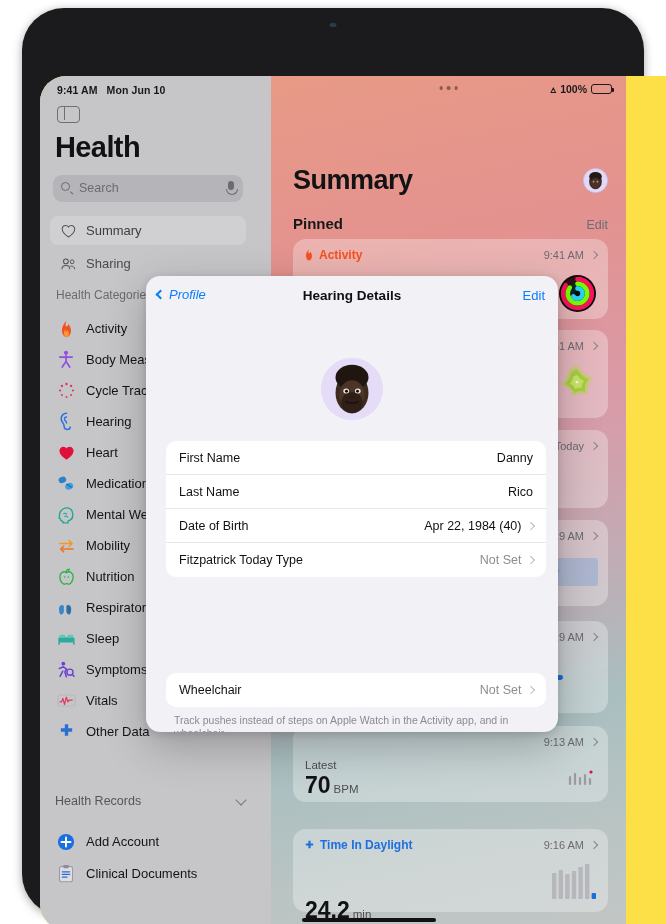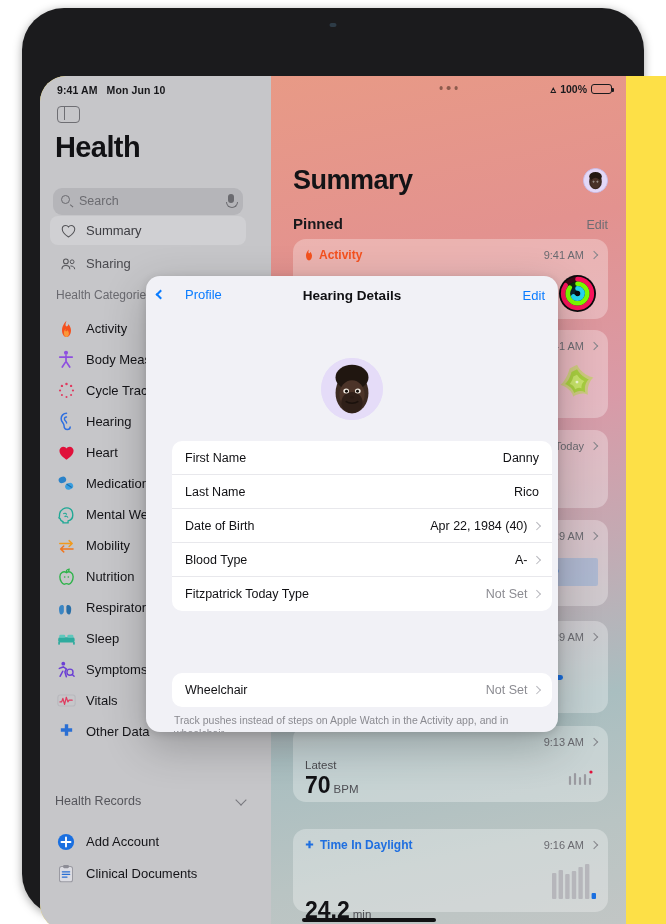--- a/index.html
+++ b/index.html
@@ -56,21 +56,21 @@
   #sidebar-toggle::after {
     content: ""; position: absolute; left: 5.5px; top: 0px;
     width: 1.6px; height: 13.4px; background: #6e6e73;
   }
   #app-title {
     position: absolute; left: 15px; top: 55px;
     font-size: 29px; font-weight: bold; color: #111114;
     letter-spacing: -.6px;
   }
   #search-bar {
-    position: absolute; left: 13px; top: 112px;
+    position: absolute; left: 13px; top: 99px;
     width: 190px; height: 27px;
     background: #b5b5b9; border-radius: 9px;
   }
   #search-bar .mag {
     position: absolute; left: 8px; top: 7px;
     width: 9px; height: 9px; border: 1.4px solid #6b6b70;
     border-radius: 50%;
   }
   #search-bar .mag::after {
     content:""; position:absolute; left:7.5px; top:7.5px;
@@ -234,22 +234,22 @@
     left: 106px; top: 200px;
     width: 412px; height: 456px;
     background: #f1f1f6;
     border-radius: 14px;
     overflow: hidden;
     box-shadow: 0 14px 44px rgba(0,0,0,.24), 0 2px 8px rgba(0,0,0,.14);
   }
   #modal-nav { position: relative; height: 40px; }
   #modal-back {
     position: absolute; left: 11px; top: 11px;
-    display: flex; align-items: center; gap: 20px;
-    font-size: 13px; color: #0a7cff;
+    display: flex; align-items: center; gap: 4px;
+    font-size: 13px; color: #0a7cff; font-style: italic;
   }
   #modal-back .bk-chev {
     width: 7px; height: 7px;
     border-left: 2px solid #0a7cff;
     border-bottom: 2px solid #0a7cff;
     transform: rotate(45deg); margin-right: 1px;
   }
   #modal-title {
     position: absolute; left: 50%; top: 12px;
     transform: translateX(-50%);
@@ -261,21 +261,21 @@
     font-size: 13px; color: #0a7cff;
   }
   #modal-avatar {
     position: absolute; left: 50%; top: 82px;
     transform: translateX(-50%);
     width: 62px; height: 62px; border-radius: 50%;
     background: #e5dcf8; overflow: hidden;
   }
 
   .form-group {
-    position: absolute; left: 26px; width: 380px;
+    position: absolute; left: 20px; width: 380px;
     background: #ffffff; border-radius: 10px; overflow: hidden;
   }
   .form-row {
     position: relative; height: 34px;
     display: flex; align-items: center;
     padding: 0 13px;
     border-bottom: .7px solid #e8e8ec;
   }
   .form-row:last-child { border-bottom: none; }
   .fr-label { font-size: 12.5px; color: #111114; }
@@ -762,27 +762,20 @@
             </span>
         </div>
         <div class="form-row">
           <span class="fr-label">Date of Birth</span>
           <span class="fr-right">
               <span class="fr-value">Apr 22, 1984 (40)</span>
               <span class="fr-chev"></span>
             </span>
         </div>
         <div class="form-row">
-          <span class="fr-label">Blood Type</span>
-          <span class="fr-right">
-              <span class="fr-value">A-</span>
-              <span class="fr-chev"></span>
-            </span>
-        </div>
-        <div class="form-row">
           <span class="fr-label">Fitzpatrick Today Type</span>
           <span class="fr-right">
               <span class="fr-value muted">Not Set</span>
               <span class="fr-chev"></span>
             </span>
         </div>
       </div>
 
       <div class="form-group" style="top:397px">
         <div class="form-row">

